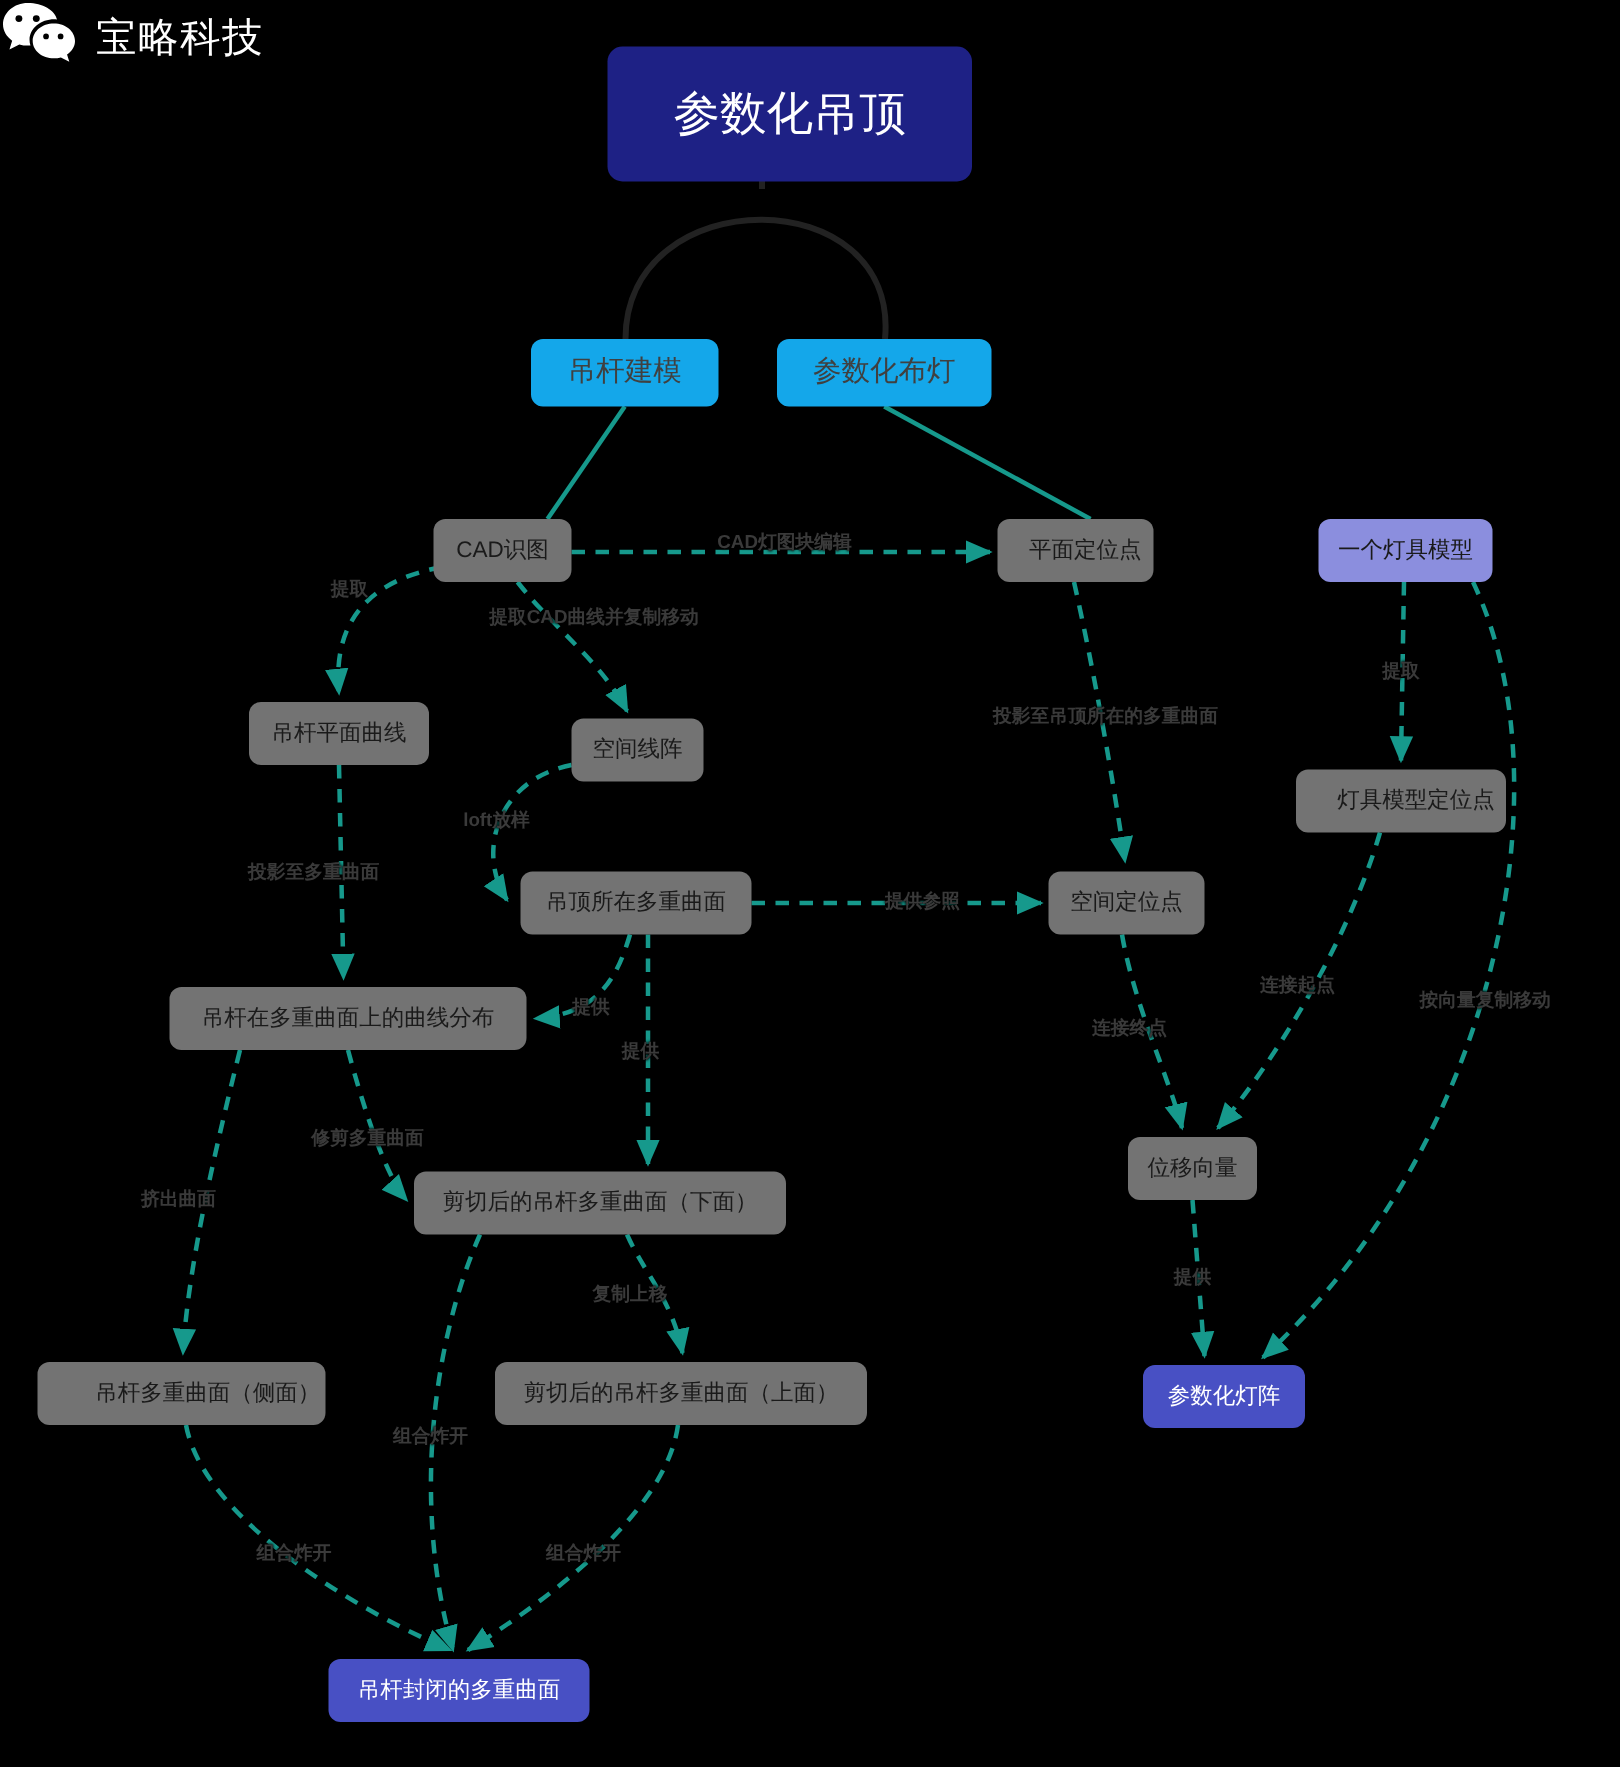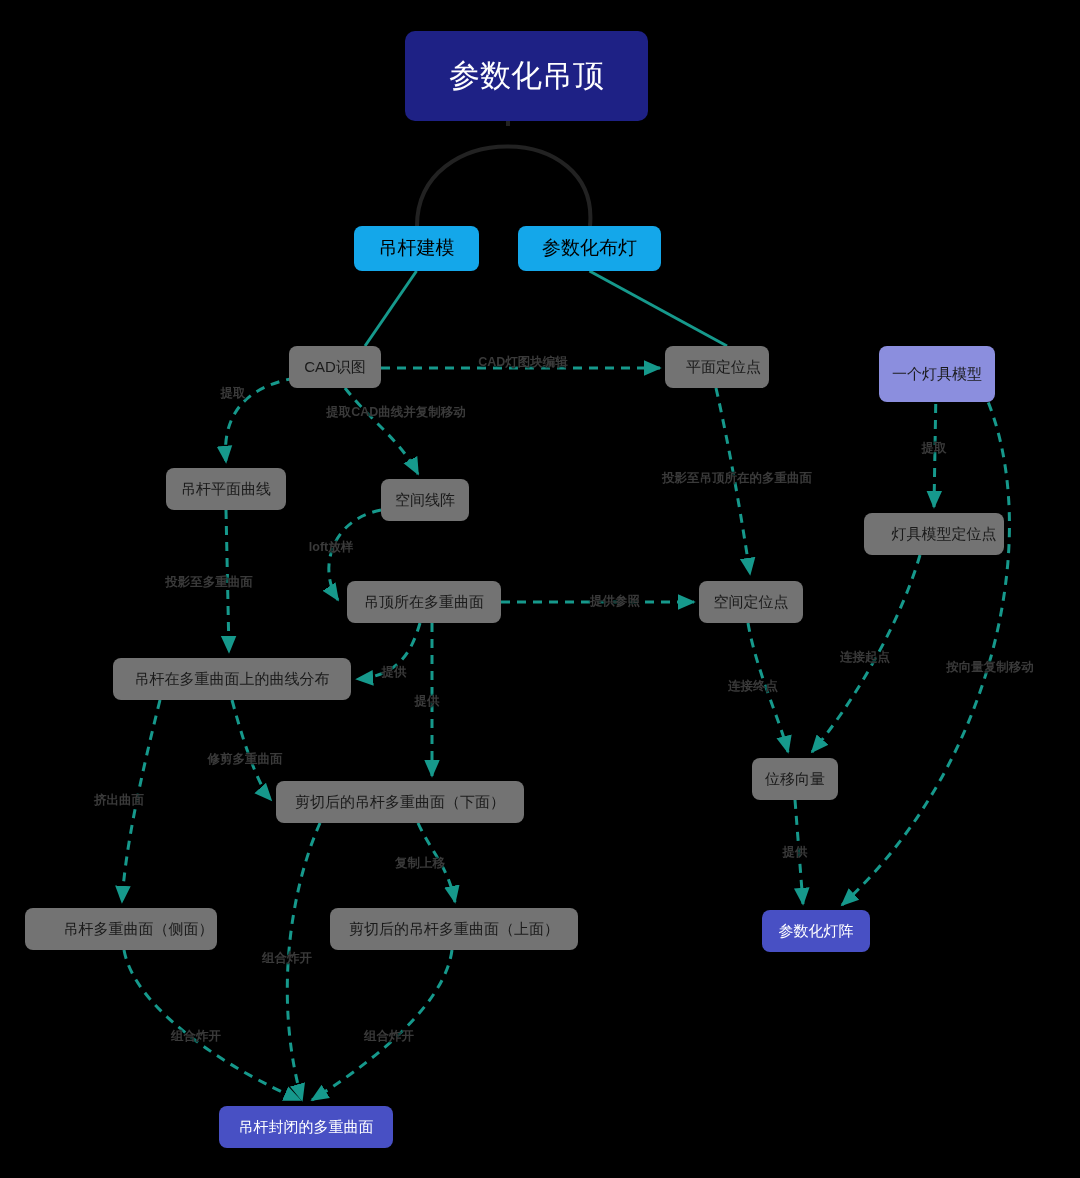--- a/index.html
+++ b/index.html
@@ -36,21 +36,21 @@
     line-height: 1.2;
   }
   .node.title {
     background: #1e2185;
     color: #ffffff;
     font-size: 31px;
     border-radius: 10px;
   }
   .node.level2 {
     background: #14a7ea;
-    color: #000000;
+    color: #404040;
     font-size: 19px;
   }
   .node.cyan {
     background: #737373;
     color: #1a1a1a;
     font-size: 15px;
   }
   .node.purple {
     background: #8b8ede;
     color: #1a1a1a;
@@ -133,21 +133,21 @@
       </div>
       <div class="node level2" style="left: 518px; top: 226px; width: 143px; height: 45px;">
         <span>参数化布灯</span>
       </div>
       <div class="node cyan" style="left: 289px; top: 346px; width: 92px; height: 42px;">
         <span>CAD识图</span>
       </div>
       <div class="node cyan" style="left: 665px; top: 346px; width: 104px; height: 42px; padding-left: 13px;">
         <span>平面定位点</span>
       </div>
-      <div class="node purple" style="left: 879px; top: 346px; width: 116px; height: 56px; text-align: center;">
+      <div class="node purple" style="left: 879px; top: 346px; width: 116px; height: 42px; text-align: center;">
         <span>一个灯具模型</span>
       </div>
       <div class="node cyan" style="left: 166px; top: 468px; width: 120px; height: 42px;">
         <span>吊杆平面曲线</span>
       </div>
       <div class="node cyan" style="left: 381px; top: 479px; width: 88px; height: 42px;">
         <span>空间线阵</span>
       </div>
       <div class="node cyan" style="left: 864px; top: 513px; width: 140px; height: 42px; padding-left: 20px;">
         <span>灯具模型定位点</span>
@@ -196,14 +196,27 @@
       <div class="edge-label" style="left: 287px; top: 958px;">组合炸开</div>
       <div class="edge-label" style="left: 196px; top: 1036px;">组合炸开</div>
       <div class="edge-label" style="left: 389px; top: 1036px;">组合炸开</div>
       <div class="edge-label" style="left: 753px; top: 686px;">连接终点</div>
       <div class="edge-label" style="left: 865px; top: 657px;">连接起点</div>
       <div class="edge-label" style="left: 990px; top: 667px;">按向量复制移动</div>
       <div class="edge-label" style="left: 934px; top: 448px;">提取</div>
       <div class="edge-label" style="left: 795px; top: 852px;">提供</div>
     </div>
 
+  <div id="footer-logo">
+    <span class="wechat-mark">
+      <svg width="52" height="44" viewBox="0 0 52 44">
+        <path d="M18.5 2C9.3 2 2 8.4 2 16.2c0 4.4 2.4 8.3 6.1 10.9L6.3 33l6.6-3.4c1.8.5 3.7.8 5.6.8.6 0 1.2 0 1.8-.1-.4-1.2-.6-2.4-.6-3.7 0-7.6 7.4-13.7 16.5-13.7.6 0 1.2 0 1.8.1C36.6 6.8 28.5 2 18.5 2z" fill="#ffffff"></path>
+        <circle cx="12.6" cy="12.4" r="2.3" fill="#000000"></circle>
+        <circle cx="24.2" cy="12.4" r="2.3" fill="#000000"></circle>
+        <path d="M50 27.3c0-6.4-6.3-11.6-14.1-11.6S21.8 20.9 21.8 27.3c0 6.4 6.3 11.6 14.1 11.6 1.6 0 3.2-.2 4.7-.6l5.6 2.9-1.5-4.9c3.3-2.2 5.3-5.4 5.3-9z" fill="#ffffff"></path>
+        <circle cx="30.7" cy="24.3" r="1.9" fill="#000000"></circle>
+        <circle cx="40.4" cy="24.3" r="1.9" fill="#000000"></circle>
+      </svg>
+    </span>
+    <span class="brand-text">宝略科技</span>
+  </div>
 
 </div>
 
 </body></html>

